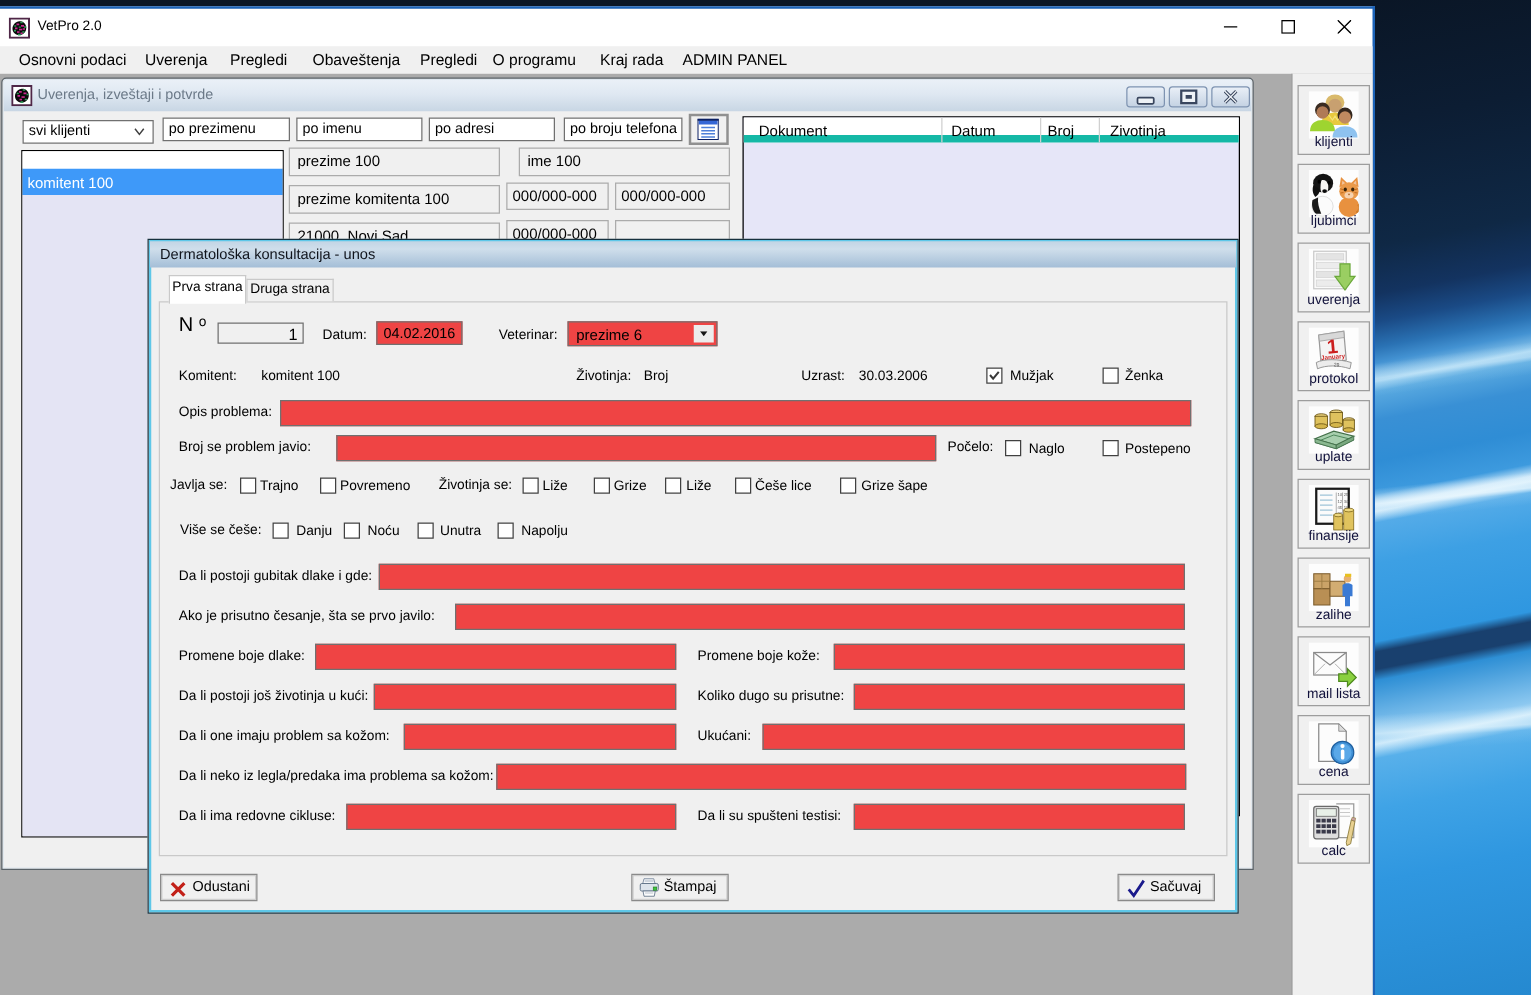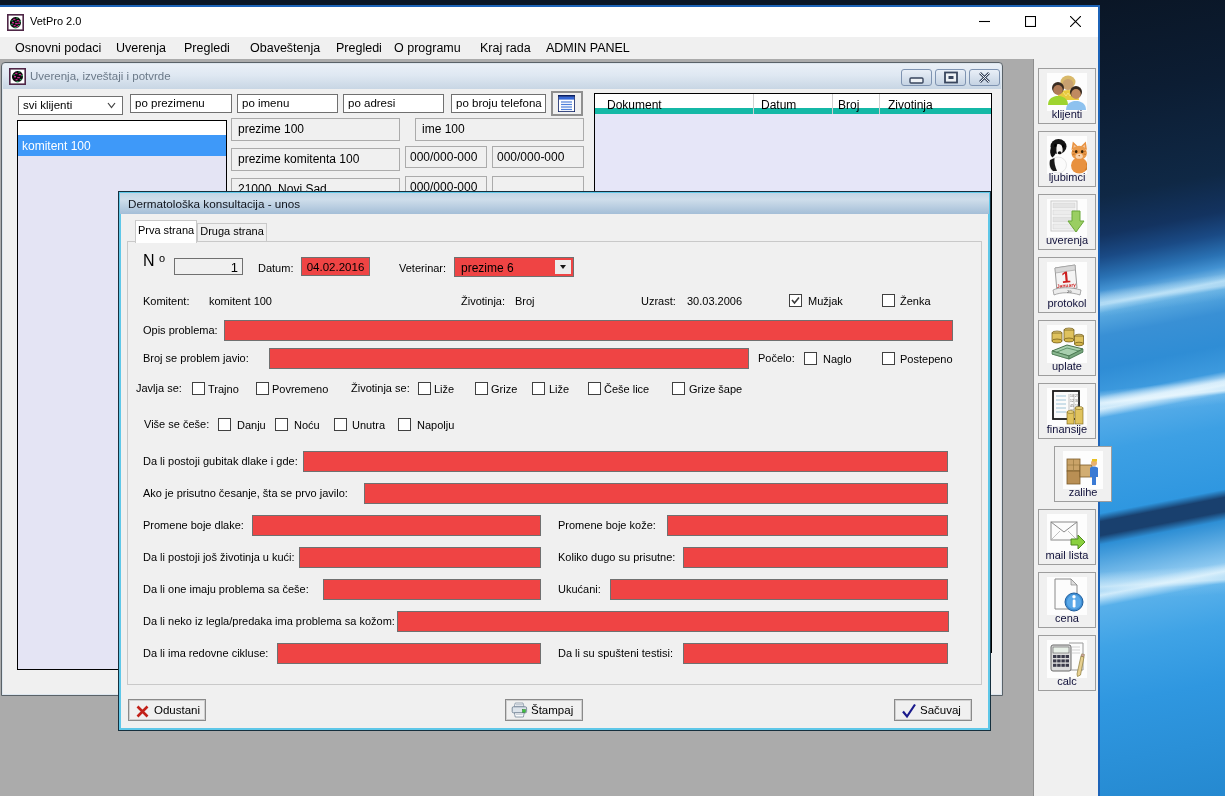--- a/index.html
+++ b/index.html
@@ -377,21 +377,21 @@
     <div class="dl" style="left:24px;top:327px">Promene boje dlake:</div>
     <div class="din" style="left:133px;top:323px;width:289px;height:21px"></div>
     <div class="dl" style="left:439px;top:327px">Promene boje kože:</div>
     <div class="din" style="left:548px;top:323px;width:281px;height:21px"></div>
 
     <div class="dl" style="left:24px;top:359px">Da li postoji još životinja u kući:</div>
     <div class="din" style="left:180px;top:355px;width:242px;height:21px"></div>
     <div class="dl" style="left:439px;top:359px">Koliko dugo su prisutne:</div>
     <div class="din" style="left:564px;top:355px;width:265px;height:21px"></div>
 
-    <div class="dl" style="left:24px;top:391px">Da li one imaju problema sa češe:</div>
+    <div class="dl" style="left:24px;top:391px">Da li one imaju problem sa kožom:</div>
     <div class="din" style="left:204px;top:387px;width:218px;height:21px"></div>
     <div class="dl" style="left:439px;top:391px">Ukućani:</div>
     <div class="din" style="left:491px;top:387px;width:338px;height:21px"></div>
 
     <div class="dl" style="left:24px;top:423px">Da li neko iz legla/predaka ima problema sa kožom:</div>
     <div class="din" style="left:278px;top:419px;width:552px;height:21px"></div>
 
     <div class="dl" style="left:24px;top:455px">Da li ima redovne cikluse:</div>
     <div class="din" style="left:158px;top:451px;width:264px;height:21px"></div>
     <div class="dl" style="left:439px;top:455px">Da li su spušteni testisi:</div>
@@ -545,21 +545,21 @@
           </g>
         <g stroke="#7a6216" stroke-width="0.6">
           <rect x="20" y="24" width="7" height="12" fill="#e0c35e"></rect>
             <ellipse cx="23.5" cy="24" rx="3.5" ry="1.4" fill="#ecd67e"></ellipse>
           <rect x="28" y="20" width="8" height="16" fill="#e0c35e"></rect>
             <ellipse cx="32" cy="20" rx="4" ry="1.5" fill="#ecd67e"></ellipse>
         </g>
       </svg>
       <div class="lbl">finansije</div>
     </div>
-    <div class="tbtn" style="left:16px;top:446px">
+    <div class="tbtn" style="left:0;top:446px">
       <svg width="40" height="38" viewBox="0 0 40 38">
         <rect x="0" y="0" width="40" height="38" fill="#fdfdfd"></rect>
         <g stroke="#7a5a2a" stroke-width="0.8">
           <rect x="4" y="8" width="13" height="12" fill="#caa368"></rect>
           <rect x="4" y="20" width="13" height="13" fill="#b98f54"></rect>
           <rect x="17" y="14" width="12" height="12" fill="#d2ad72"></rect>
         </g>
         <path d="M10.5 8 L10.5 20 M4 14 L17 14" stroke="#9a7a42" stroke-width="0.7"></path>
         <circle cx="31" cy="12" r="3" fill="#e8b070"></circle>
         <path d="M27 17 C29 15 33 15 35 17 L35 26 L33 26 L33 34 L29 34 L29 26 L27 26z" fill="#3a7ad4"></path>

